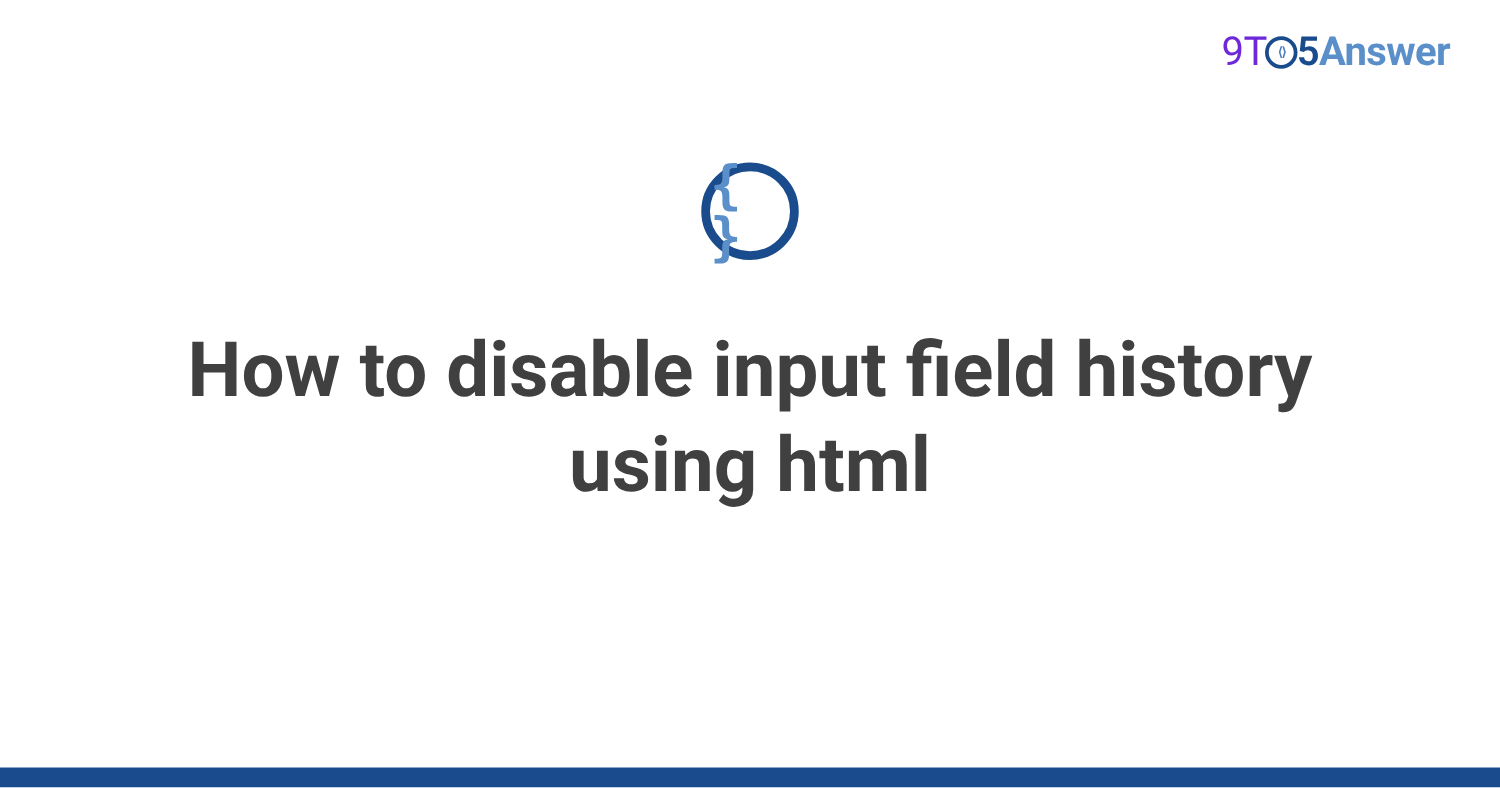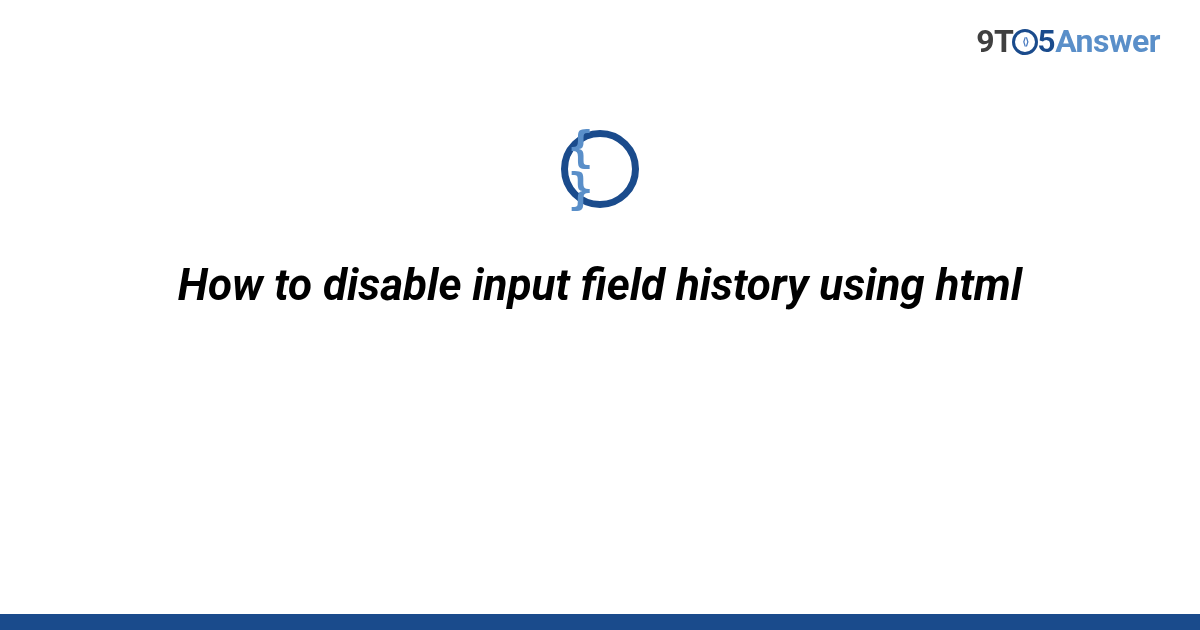--- a/index.html
+++ b/index.html
@@ -17,22 +17,22 @@
     }
     .header-logo {
       position: absolute;
       top: 22px;
       right: 40px;
       font-size: 32px;
       font-weight: 500;
       letter-spacing: -0.5px;
     }
     .header-logo .part-9t {
-      color: #404040;
-      font-weight: 700;
+      color: #6d28d9;
+      font-weight: 400;
     }
     .header-logo .icon-o {
       display: inline-flex;
       align-items: center;
       justify-content: center;
       width: 26px;
       height: 26px;
       border: 3px solid #1a4b8c;
       border-radius: 50%;
       vertical-align: middle;
@@ -75,28 +75,27 @@
     }
     .main-icon .braces {
       font-size: 42px;
       font-weight: 700;
       color: #5a8fc9;
       letter-spacing: 2px;
       font-family: "Consolas", "Monaco", monospace;
       line-height: 1;
     }
     .title {
-      font-size: 44px;
+      font-size: 61px;
       font-weight: 700;
-      color: #000000;
+      color: #404040;
       text-align: center;
       line-height: 1.25;
       max-width: 1000px;
       padding: 0 40px;
-      font-style: italic;
     }
     .footer-bar {
       position: absolute;
       bottom: 0;
       left: 0;
       right: 0;
       height: 16px;
       background: #1a4b8c;
     }
   </style>

